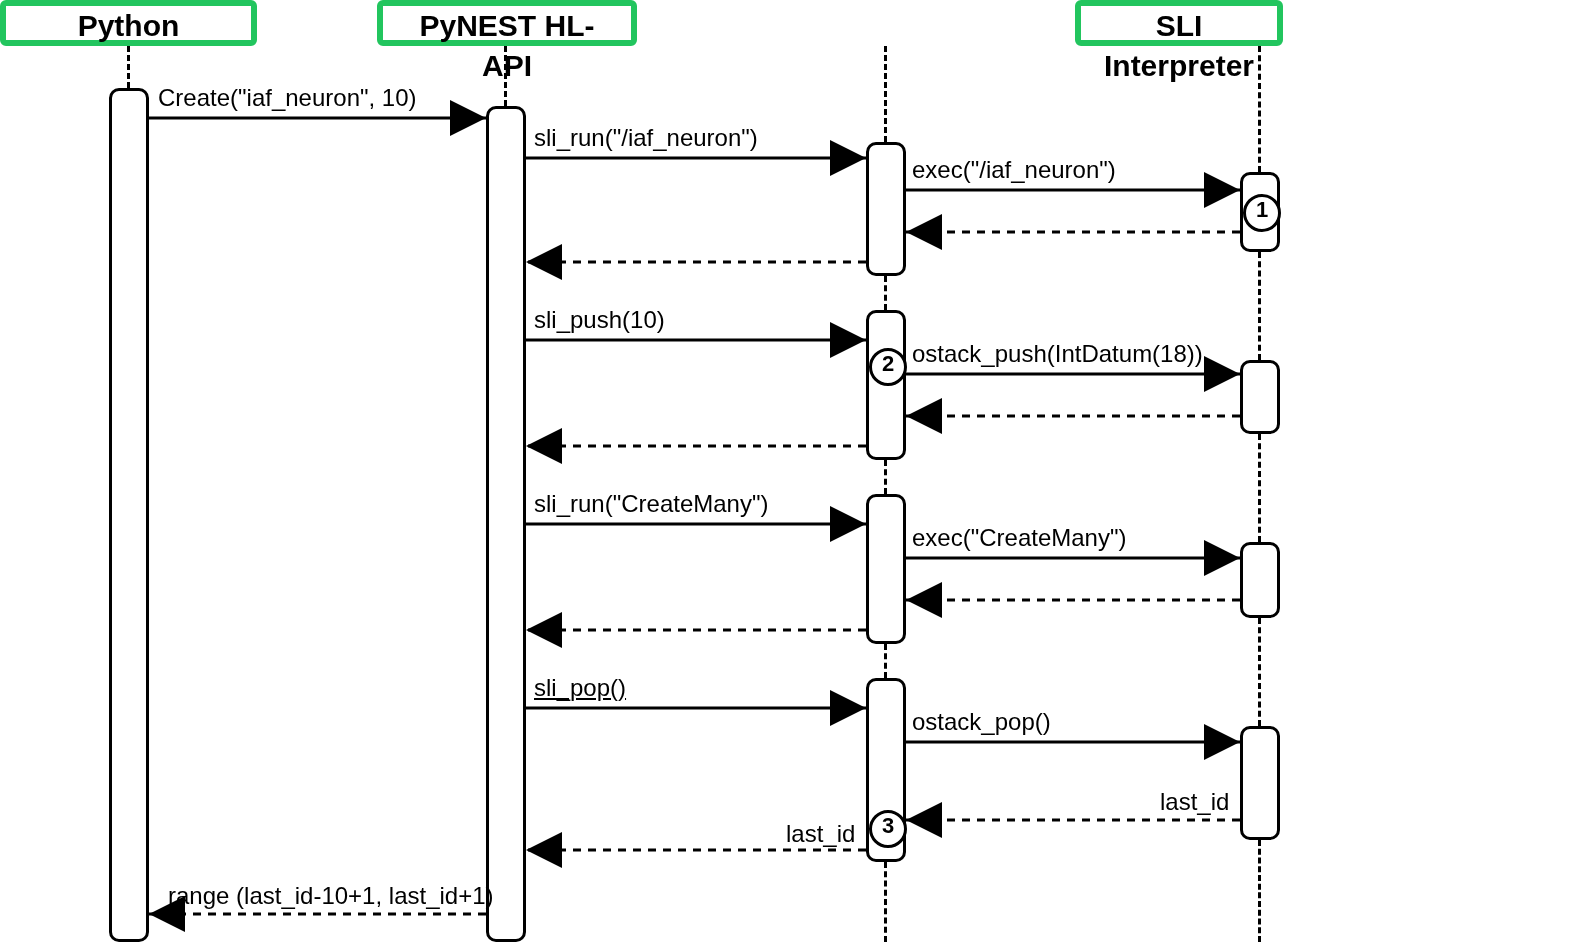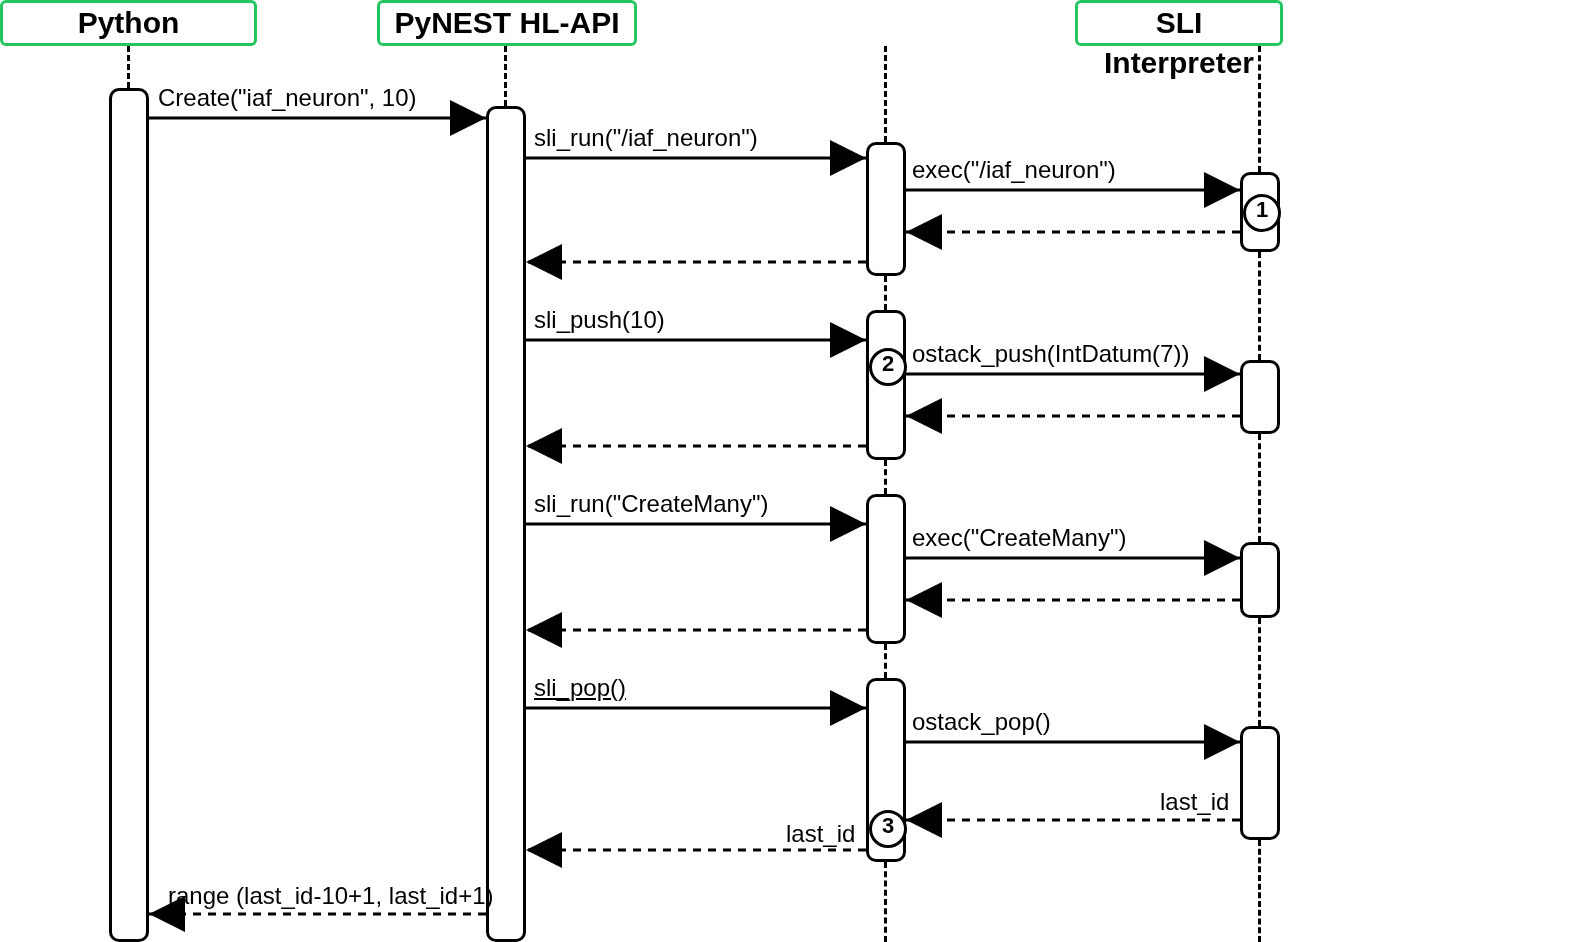--- a/index.html
+++ b/index.html
@@ -8,21 +8,21 @@
     background: #fff;
     font-family: Arial, Helvetica, sans-serif;
   }
   .diagram {
     position: relative;
     width: 1582px;
     height: 942px;
   }
   .participant-box {
     position: absolute;
-    border: 3px solid #22c55e;
+    border: 6px solid #22c55e;
     border-radius: 6px;
     background: #fff;
     font-size: 30px;
     font-weight: bold;
     text-align: center;
     padding: 0 12px;
     height: 46px;
     line-height: 40px;
     box-sizing: border-box;
   }
@@ -148,21 +148,21 @@
     <line x1="866" y1="850" x2="526" y2="850" stroke="#000" stroke-width="3" stroke-dasharray="8,7" marker-end="url(#ah-solid)"></line>
 
     <line x1="486" y1="914" x2="149" y2="914" stroke="#000" stroke-width="3" stroke-dasharray="8,7" marker-end="url(#ah-solid)"></line>
   </svg>
 
   <div class="msg-label" style="left:158px; top:84px;">Create("iaf_neuron", 10)</div>
   <div class="msg-label" style="left:534px; top:124px;">sli_run("/iaf_neuron")</div>
   <div class="msg-label" style="left:912px; top:156px;">exec("/iaf_neuron")</div>
 
   <div class="msg-label" style="left:534px; top:306px;text-align:center;">sli_push(10)</div>
-  <div class="msg-label" style="left:912px; top:340px;">ostack_push(IntDatum(7))</div>
+  <div class="msg-label" style="left:912px; top:340px;">ostack_push(IntDatum(18))</div>
 
   <div class="msg-label" style="left:534px; top:490px;">sli_run("CreateMany")</div>
   <div class="msg-label" style="left:912px; top:524px;">exec("CreateMany")</div>
 
   <div class="msg-label" style="left:534px; top:674px;text-decoration:underline;">sli_pop()</div>
   <div class="msg-label" style="left:912px; top:708px;text-align:right;">ostack_pop()</div>
 
   <div class="msg-label" style="left:1160px; top:788px;">last_id</div>
   <div class="msg-label" style="left:786px;  top:820px;">last_id</div>
   <div class="msg-label" style="left:168px;  top:882px;">range (last_id-10+1, last_id+1)</div>

